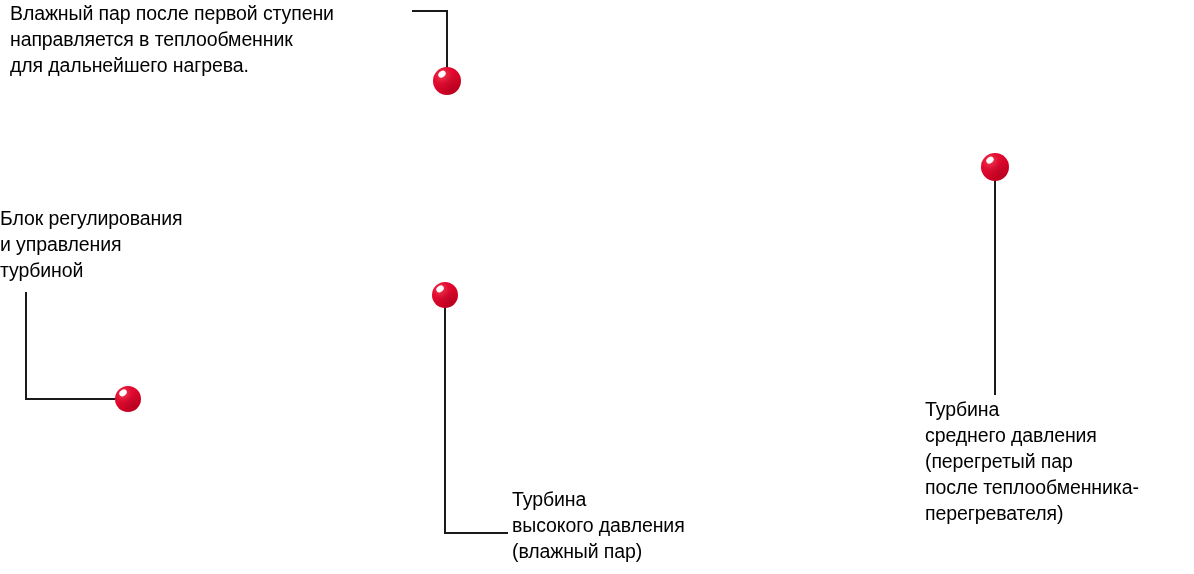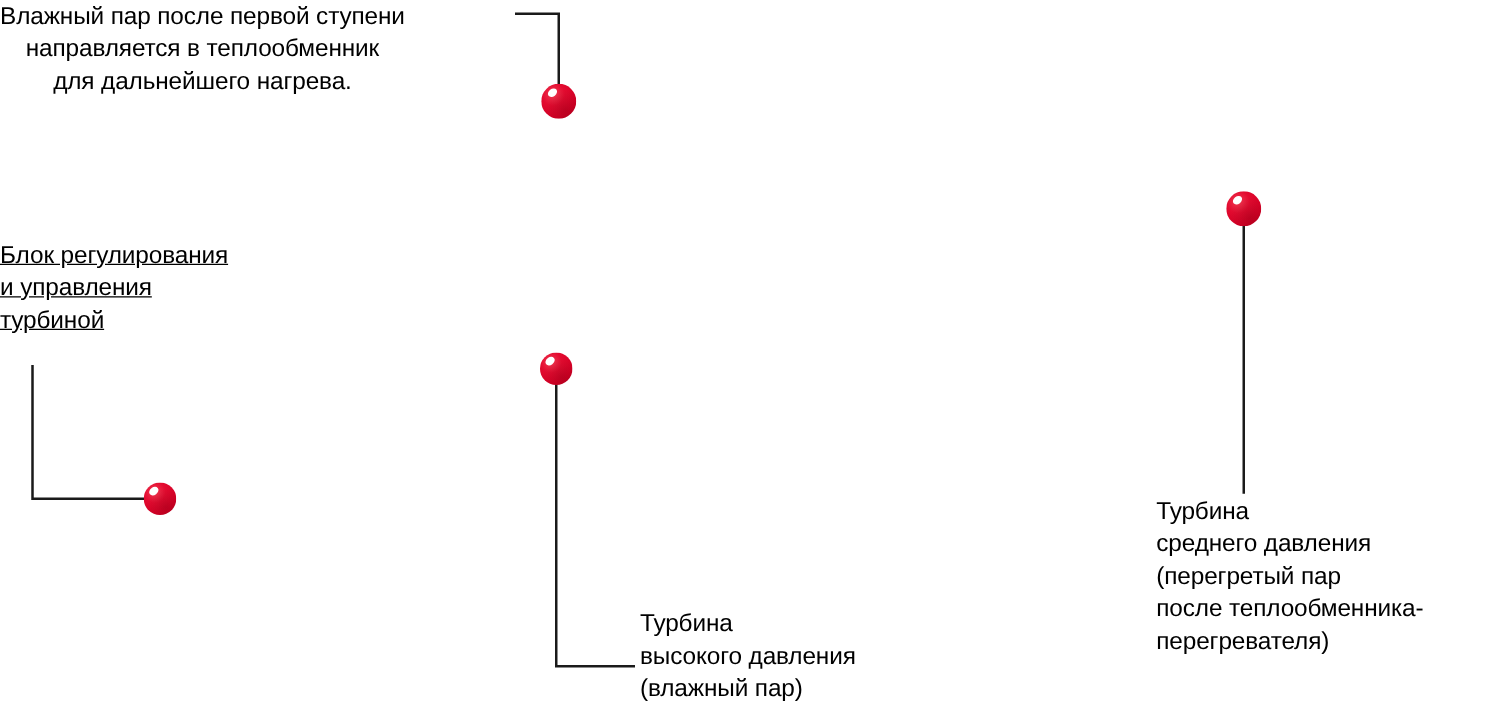--- a/index.html
+++ b/index.html
@@ -56,28 +56,28 @@
 
 <div id="stage">
 
   <svg id="leaders" viewBox="0 0 1194 574" xmlns="http://www.w3.org/2000/svg">
       <path d="M 412 11 H 447 V 70" fill="none" stroke="#1a1a1a" stroke-width="2" stroke-linecap="butt" stroke-linejoin="miter"></path>
       <path d="M 26 292 V 399 H 117" fill="none" stroke="#1a1a1a" stroke-width="2" stroke-linecap="butt" stroke-linejoin="miter"></path>
       <path d="M 445 306 V 533 H 508" fill="none" stroke="#1a1a1a" stroke-width="2" stroke-linecap="butt" stroke-linejoin="miter"></path>
       <path d="M 995 179 V 395" fill="none" stroke="#1a1a1a" stroke-width="2" stroke-linecap="butt" stroke-linejoin="miter"></path>
     </svg>
 
-  <div class="callout-text" style="left:0px; top:0px;text-align:center;">Влажный пар после первой ступени
+  <div class="callout-text" style="left:10px; top:0px;">Влажный пар после первой ступени
 направляется в теплообменник
 для дальнейшего нагрева.</div>
   <div class="pin" style="left:433px; top:67px; width:28px; height:28px;">
     <span class="glint"></span>
   </div>
 
-  <div class="callout-text" style="left:0px; top:191px;text-decoration:underline;">Блок регулирования
+  <div class="callout-text" style="left:0px; top:205px;">Блок регулирования
 и управления
 турбиной</div>
   <div class="pin" style="left:115px; top:386px; width:26px; height:26px;">
     <span class="glint"></span>
   </div>
 
   <div class="callout-text" style="left:512px; top:486px;">Турбина
 высокого давления
 (влажный пар)</div>
   <div class="pin" style="left:432px; top:282px; width:26px; height:26px;">

